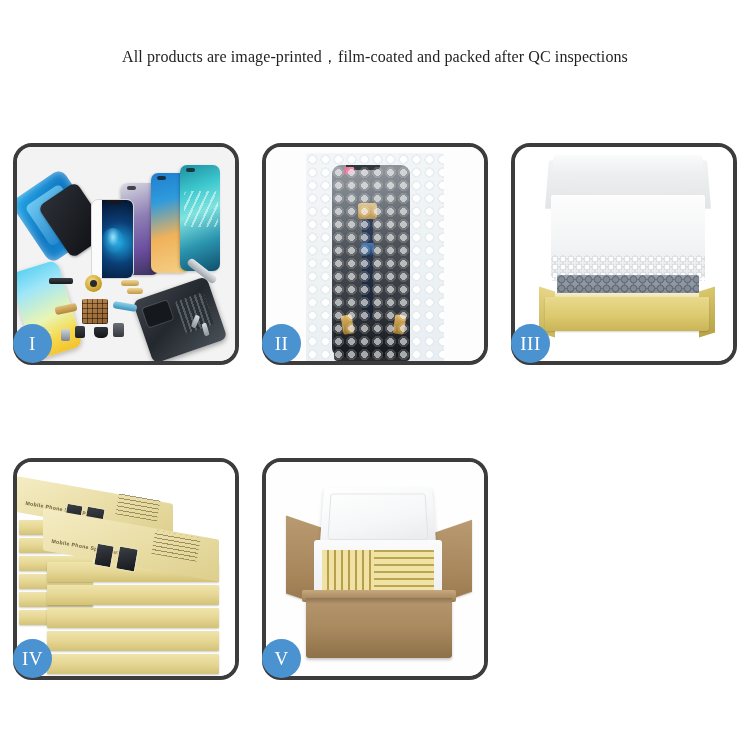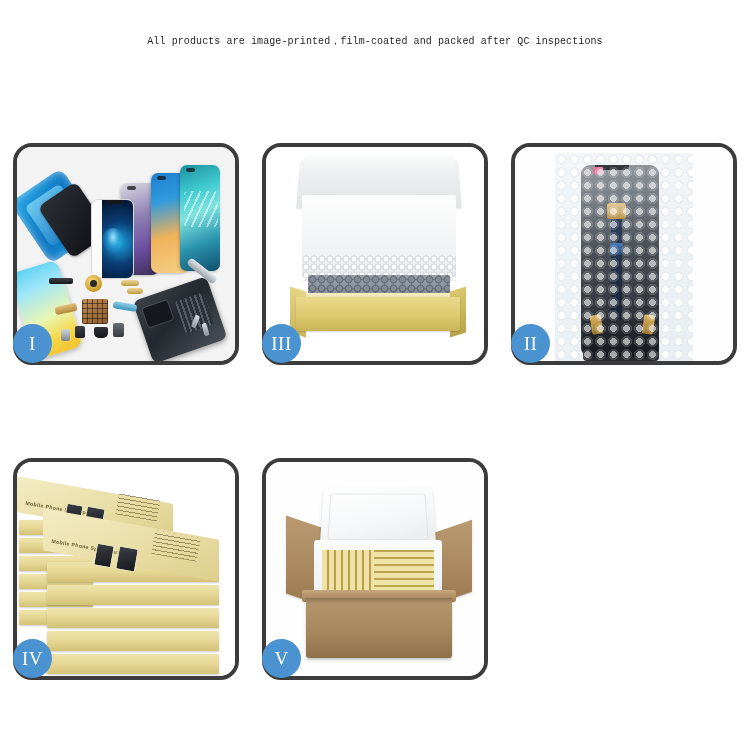--- a/index.html
+++ b/index.html
@@ -16,24 +16,25 @@
   .header{padding-top:34px;text-align:center;}
   .title{
     font-size:33px;
     font-weight:bold;
     letter-spacing:1.2px;
     color:#1a1a1a;
     line-height:1;
     font-family:"Liberation Sans", sans-serif;
   }
   .subtitle{
-    font-size:10px;
+    margin-top:13px;
+    font-size:16px;
     color:#1f1f1f;
     letter-spacing:0.1px;
-    font-family:Liberation Mono, monospace;
+    font-family:Liberation Serif, serif;
   }
 
   
   .grid{
     position:absolute;
     left:13px;top:143px;
     width:724px;height:537px;
     display:grid;
     grid-template-columns:226px 226px 226px;
     grid-template-rows:222px 222px;
@@ -466,46 +467,46 @@
         <div class="part batp"></div>
         <div class="part conn"></div>
         <div class="part scr1"></div>
         <div class="part scr2"></div>
         <div class="part twz"></div>
       </div>
       <div class="badge">I</div>
     </div>
 
     <div class="panel">
+      <div class="panel-inner p2">
+        <div class="bubblebag"></div>
+        <div class="lcd"></div>
+        <div class="pinkdot"></div>
+        <div class="flexcbl"></div>
+        <div class="lcdbase"></div>
+        <div class="goldtab gt1"></div>
+        <div class="goldtab gt2"></div>
+        <div class="bubble-overlay"></div>
+      </div>
+      <div class="badge">II</div>
+    </div>
+
+    <div class="panel">
       <div class="panel-inner p3">
         <div class="lidback"></div>
         <div class="lidflap"></div>
         <div class="foamsheet"></div>
         <div class="foamtex"></div>
         <div class="bubblerow"></div>
         <div class="boxleft"></div>
         <div class="boxright"></div>
         <div class="boxinner"></div>
         <div class="boxfront"></div>
       </div>
       <div class="badge">III</div>
-    </div>
-
-    <div class="panel">
-      <div class="panel-inner p2">
-        <div class="bubblebag"></div>
-        <div class="lcd"></div>
-        <div class="pinkdot"></div>
-        <div class="flexcbl"></div>
-        <div class="lcdbase"></div>
-        <div class="goldtab gt1"></div>
-        <div class="goldtab gt2"></div>
-        <div class="bubble-overlay"></div>
-      </div>
-      <div class="badge">II</div>
     </div>
 
     <div class="panel">
       <div class="panel-inner p4">
         <div class="stack">
 
           <div class="kbox" style="left:2px;top:58px;width:74px;height:15px;"></div>
           <div class="kbox" style="left:2px;top:76px;width:74px;height:15px;"></div>
           <div class="kbox" style="left:2px;top:94px;width:74px;height:15px;"></div>
           <div class="kbox" style="left:2px;top:112px;width:74px;height:15px;"></div>

